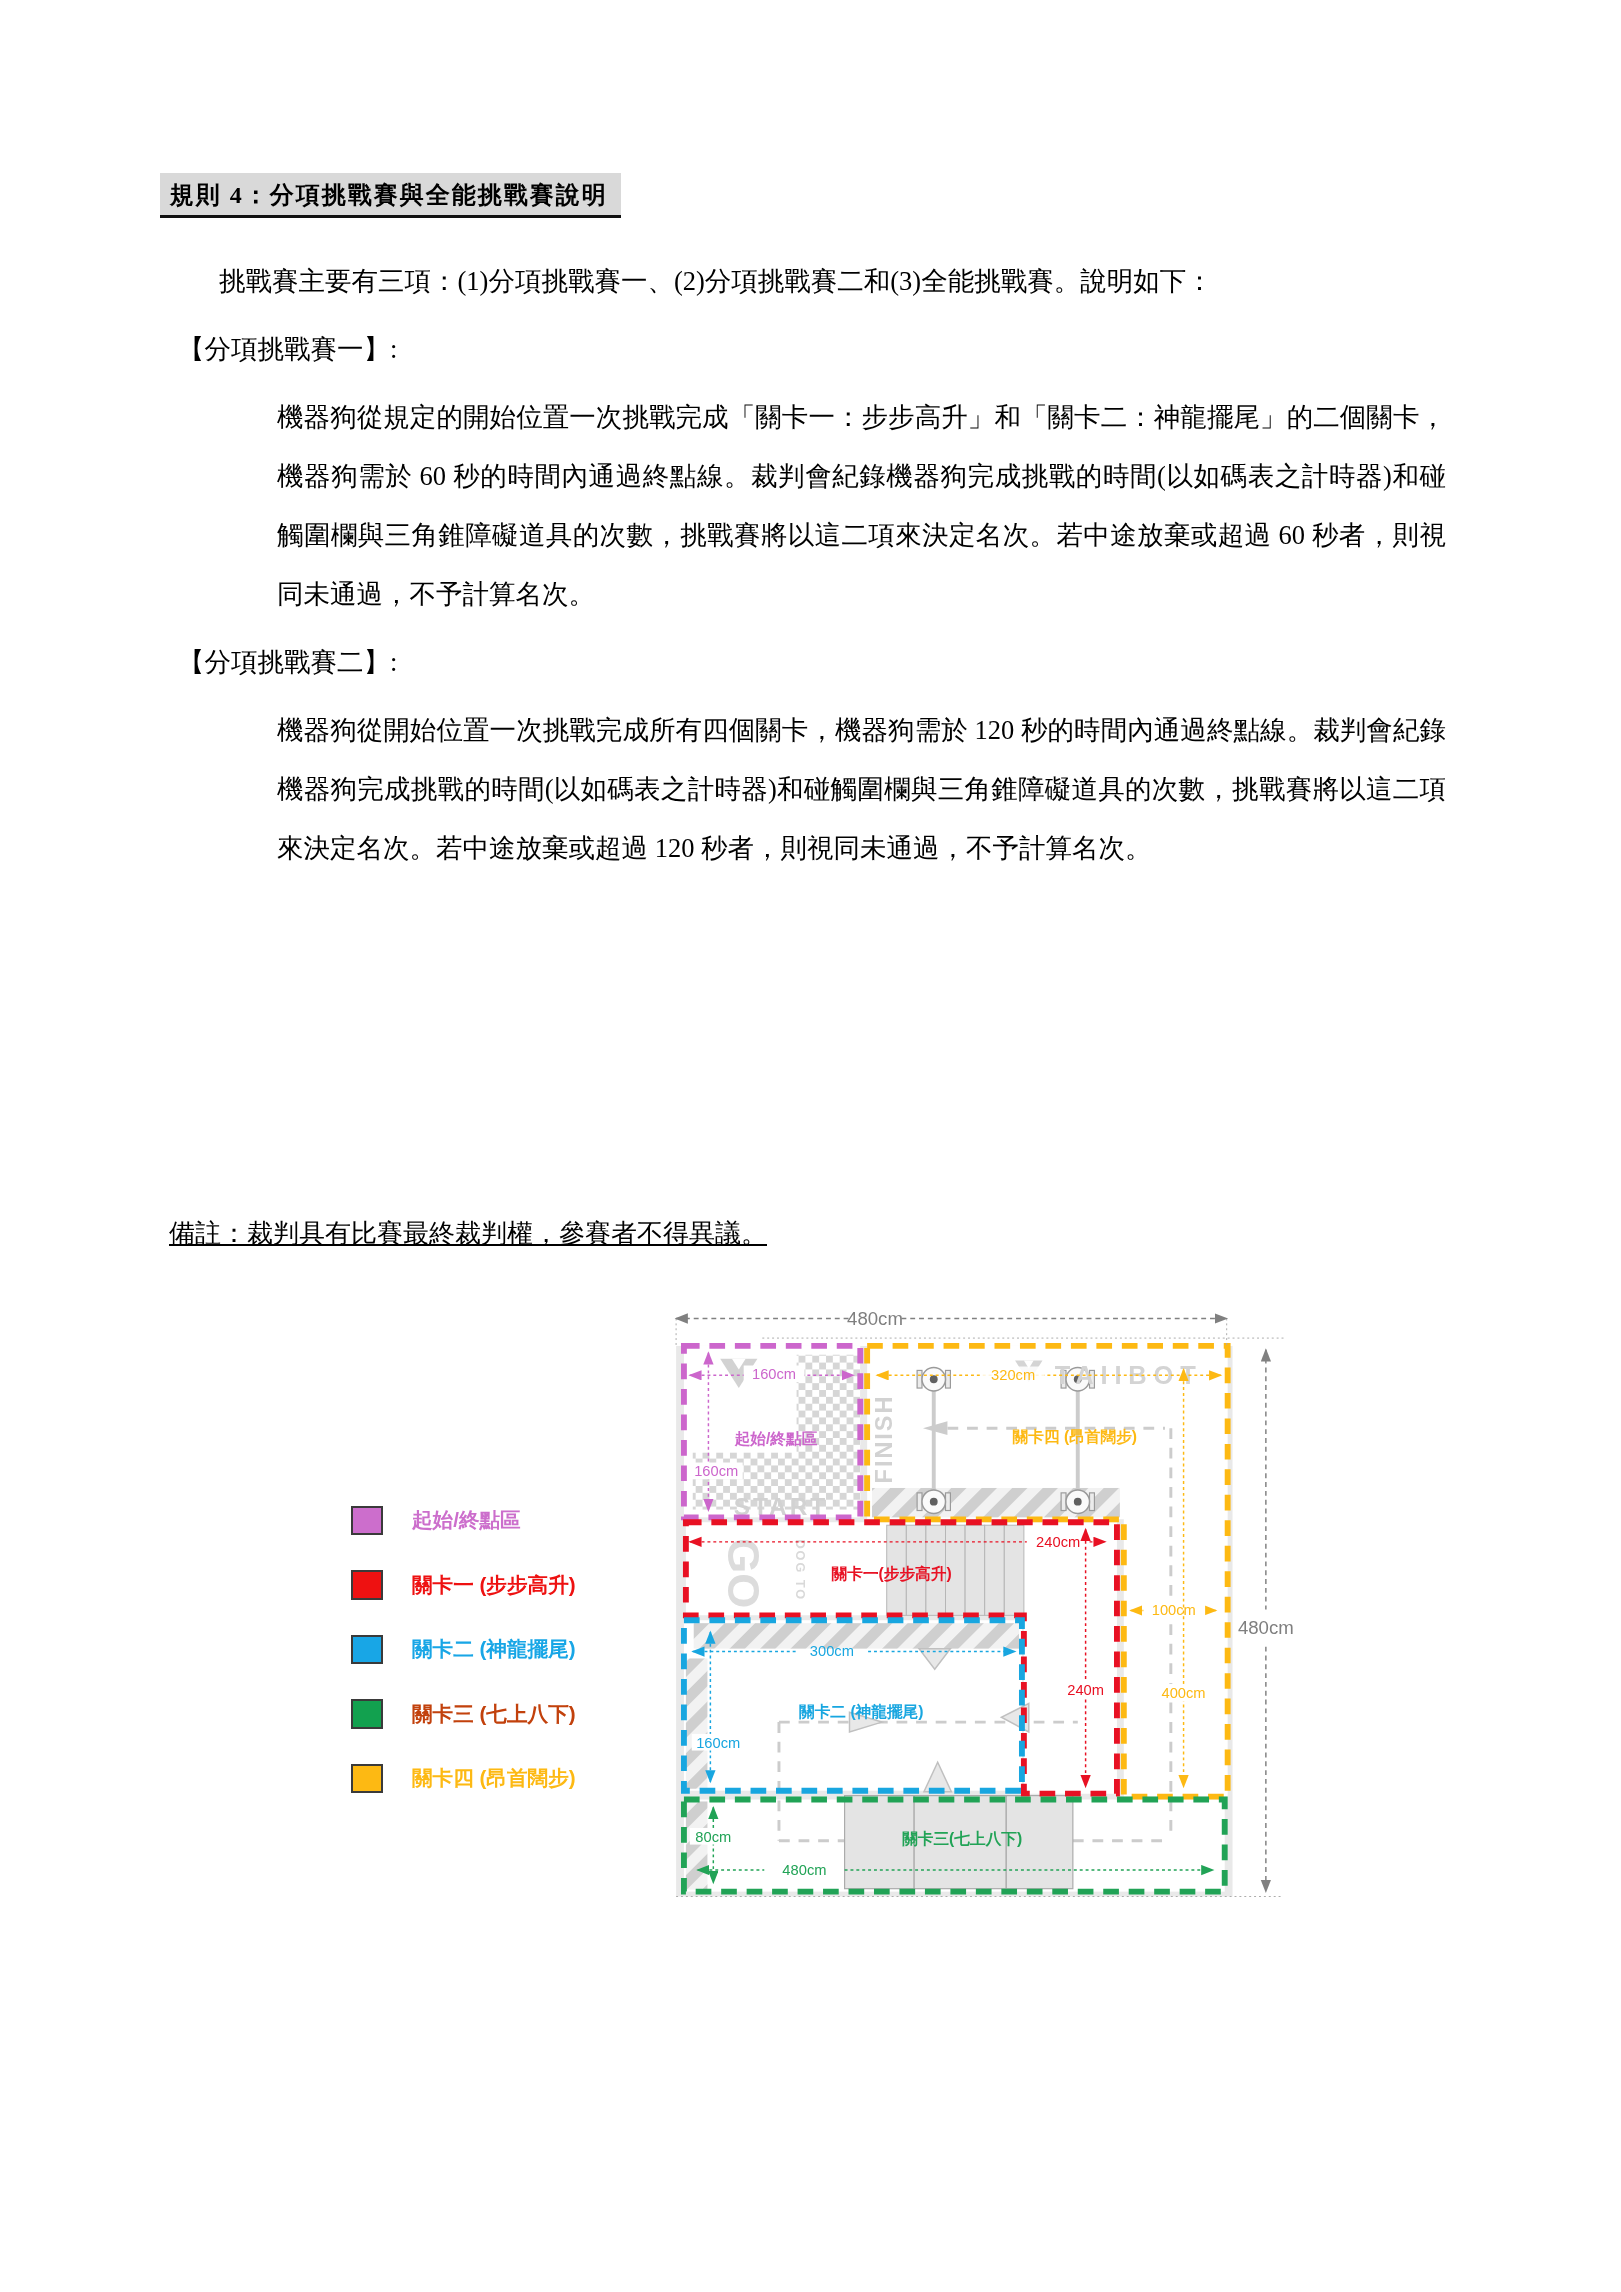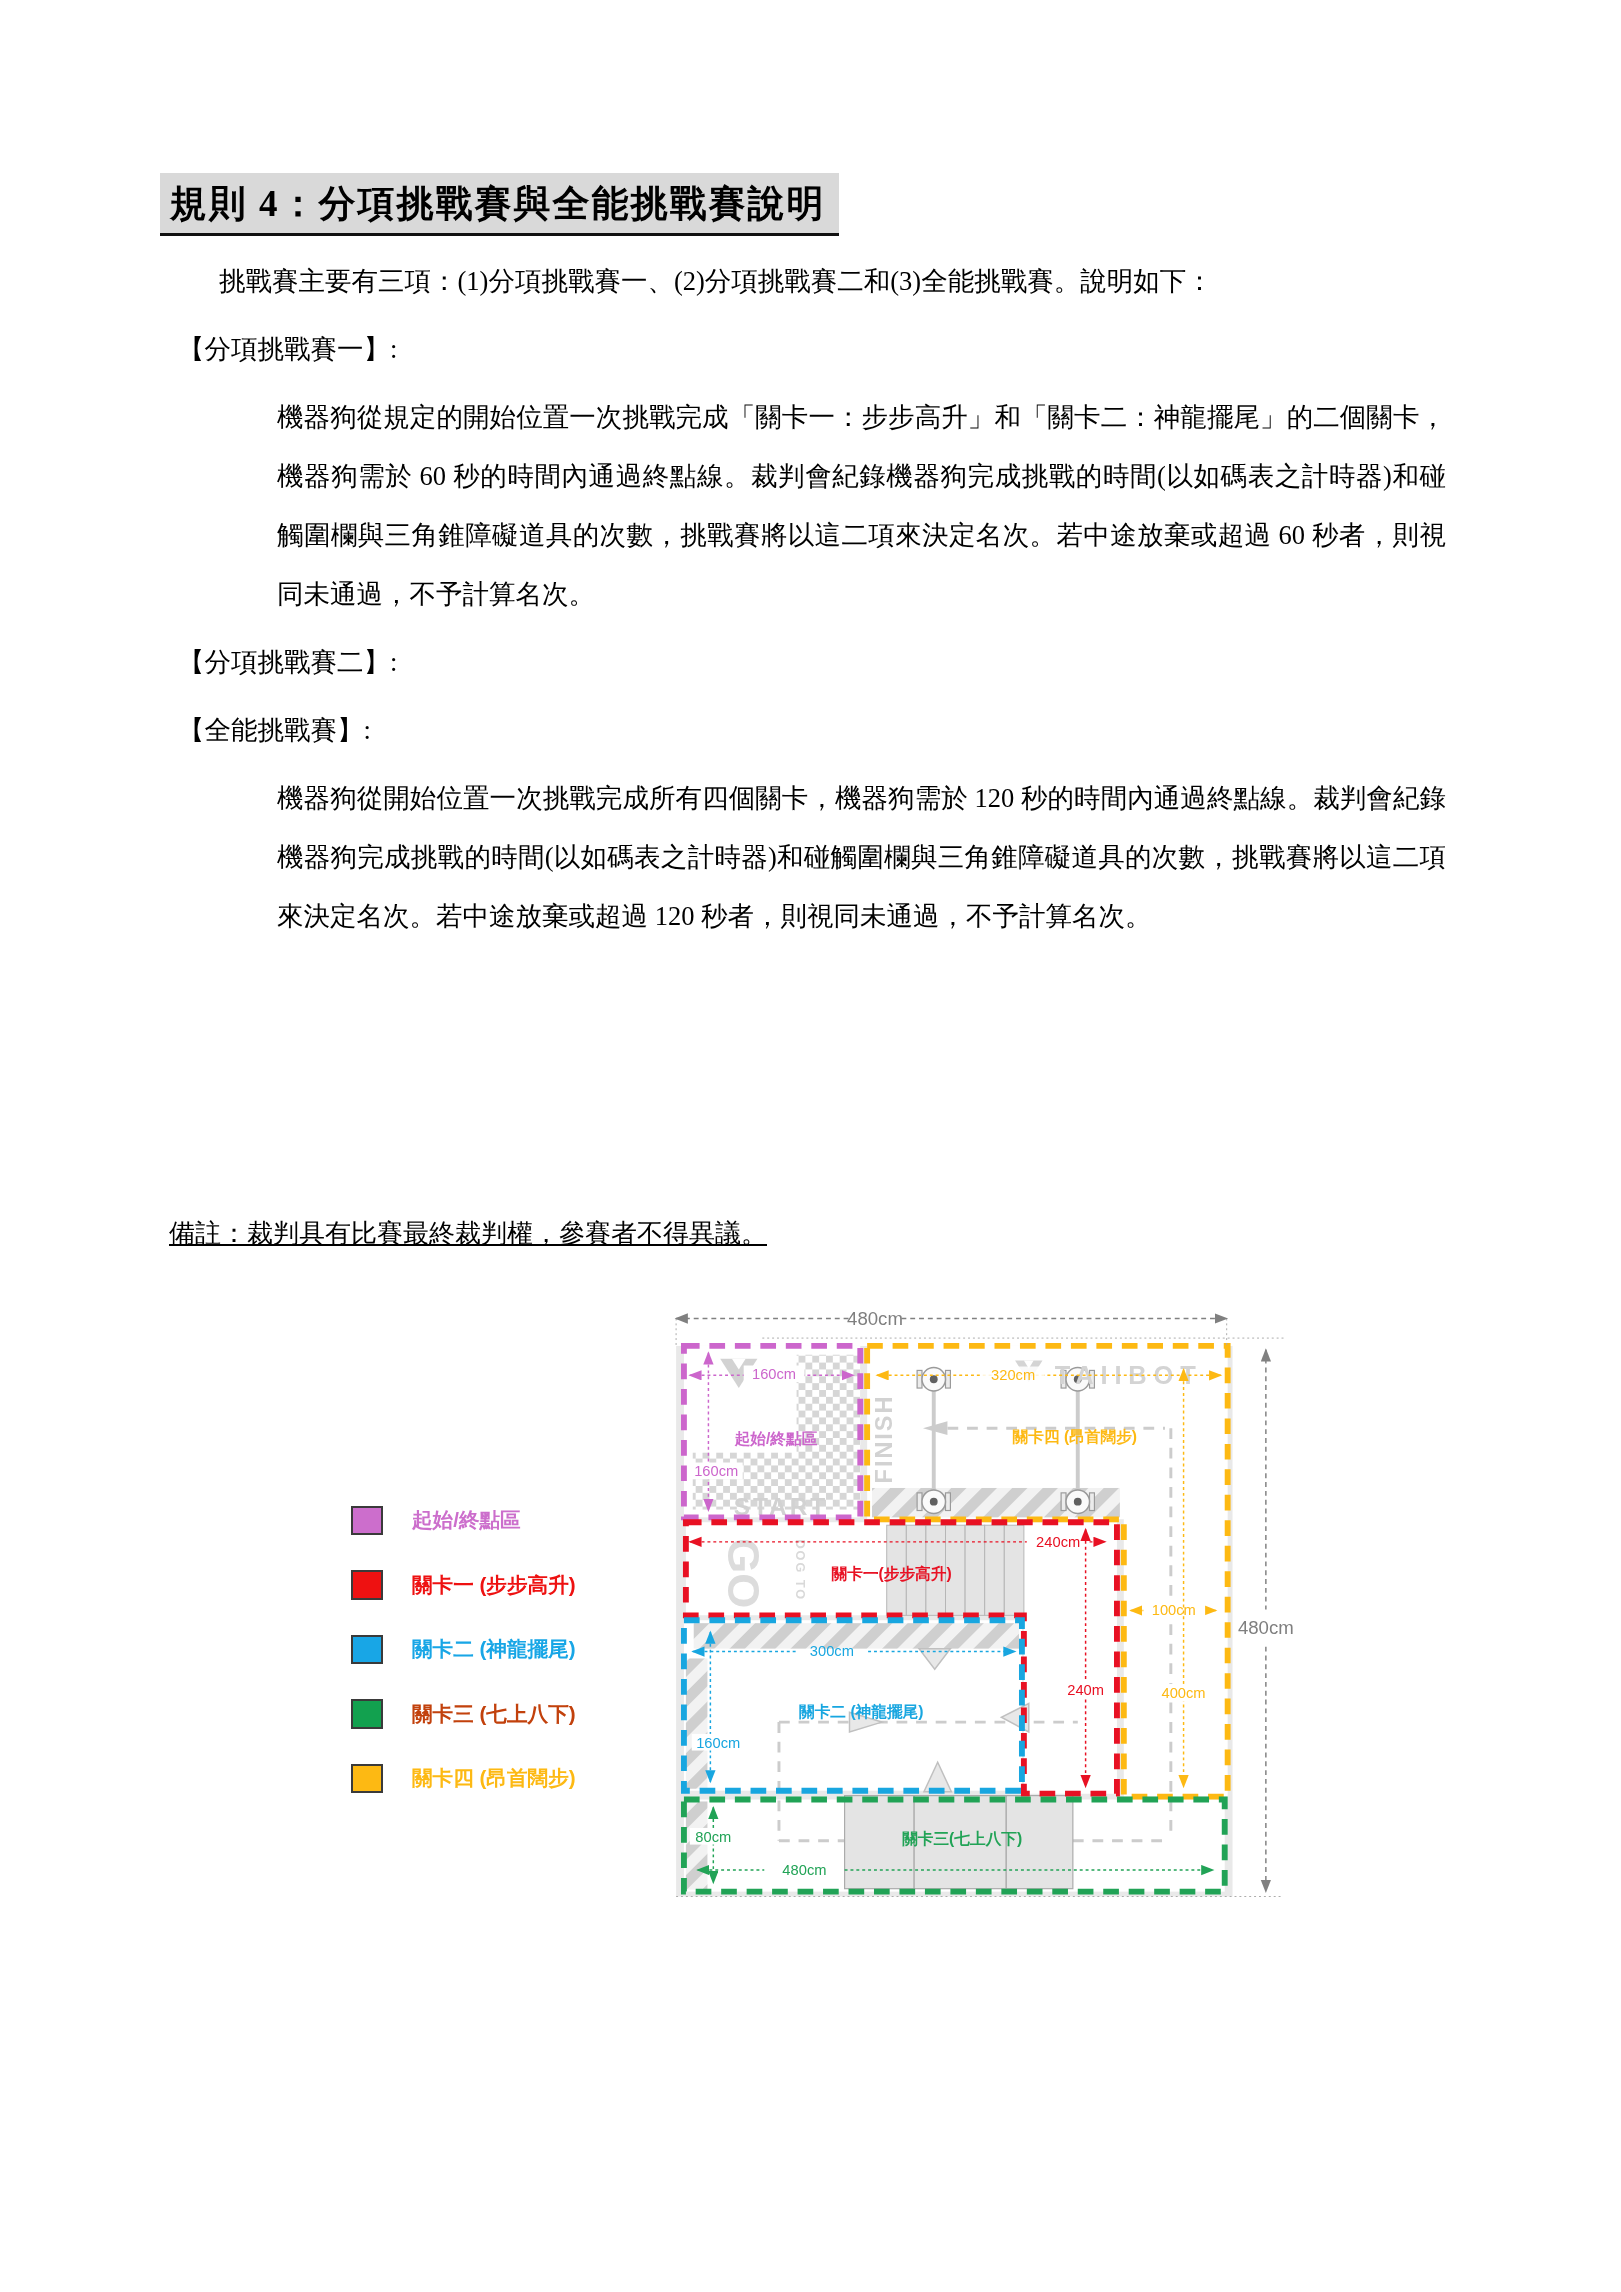--- a/index.html
+++ b/index.html
@@ -3,21 +3,21 @@
 <meta charset="utf-8">
 <style>
   html,body{margin:0;padding:0;background:#888;}
   .page{
     position:relative;width:1621px;height:2293px;background:#ffffff;
     font-family:"Liberation Serif","DejaVu Serif",serif;overflow:hidden;
   }
   .doc-title{
     position:absolute;left:160px;top:173px;
     background:#d9d9d9;border-bottom:3.9px solid #111;
-    font-size:37px;font-weight:bold;letter-spacing:2px;
+    font-size:24px;font-weight:bold;letter-spacing:2px;
     padding:5.9px 13.7px 3.9px 9.8px;color:#000;white-space:nowrap;
   }
   .body-text{
     position:absolute;left:169px;top:243px;width:1286px;
     font-size:26.5px;color:#000;line-height:59px;
   }
   .body-text p{margin:9px;}
   .intro{text-indent:41px;text-align:justify;}
   .sec-head{font-size:26.5px;}
   .sec-body{margin-left:108px !important;text-align:justify;}
@@ -35,21 +35,20 @@
 
 <div class="page">
 
   <div class="doc-title">規則 4：分項挑戰賽與全能挑戰賽說明</div>
 
   <div class="body-text">
     <p class="intro">挑戰賽主要有三項：(1)分項挑戰賽一、(2)分項挑戰賽二和(3)全能挑戰賽。說明如下：</p>
     <p class="sec-head">【分項挑戰賽一】:</p>
     <p class="sec-body">機器狗從規定的開始位置一次挑戰完成「關卡一：步步高升」和「關卡二：神龍擺尾」的二個關卡，機器狗需於 60 秒的時間內通過終點線。裁判會紀錄機器狗完成挑戰的時間(以如碼表之計時器)和碰觸圍欄與三角錐障礙道具的次數，挑戰賽將以這二項來決定名次。若中途放棄或超過 60 秒者，則視同未通過，不予計算名次。</p>
     <p class="sec-head">【分項挑戰賽二】:</p>
-    <p class="sec-head">【全能挑戰賽】:</p>
     <p class="sec-body">機器狗從開始位置一次挑戰完成所有四個關卡，機器狗需於 120 秒的時間內通過終點線。裁判會紀錄機器狗完成挑戰的時間(以如碼表之計時器)和碰觸圍欄與三角錐障礙道具的次數，挑戰賽將以這二項來決定名次。若中途放棄或超過 120 秒者，則視同未通過，不予計算名次。</p>
   </div>
 
   <div class="note-line">備註：裁判具有比賽最終裁判權，參賽者不得異議。</div>
 
   <div class="legend">
     <div class="legend-item">
       <span class="swatch" style="background: rgb(204, 110, 204);"></span>
       <span class="legend-label" style="color: rgb(204, 110, 204);">起始/終點區</span>
     </div>

